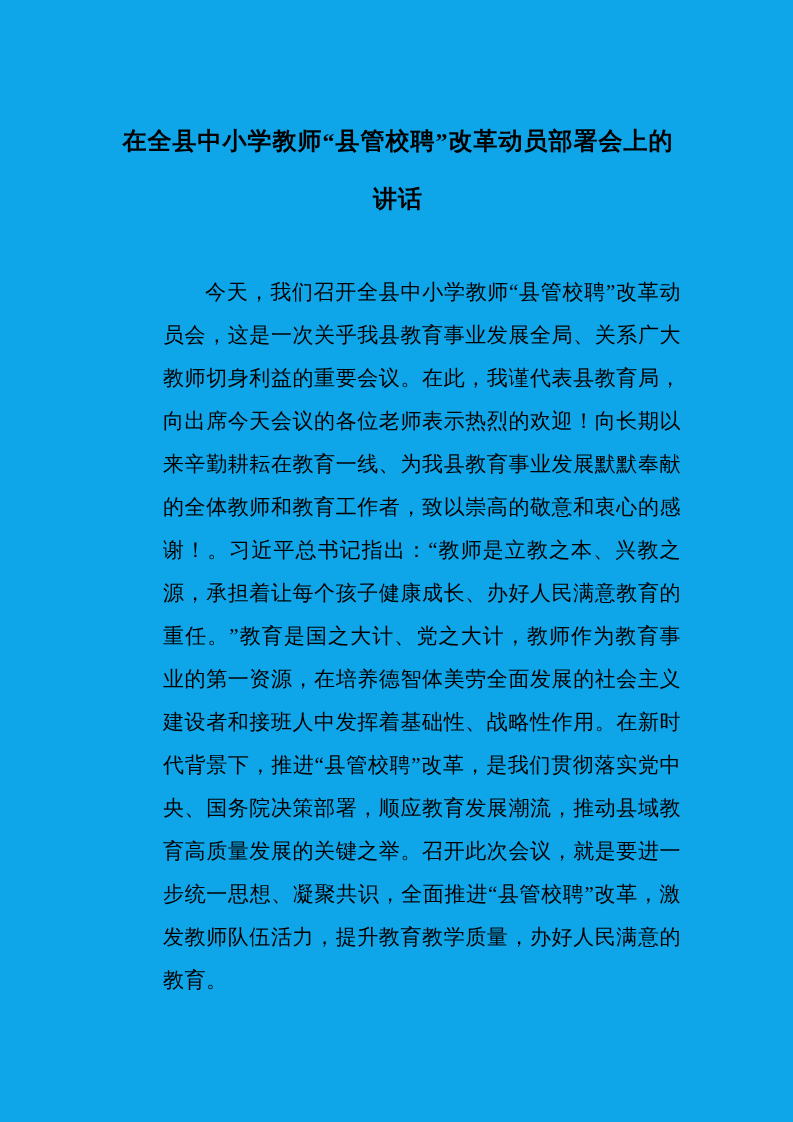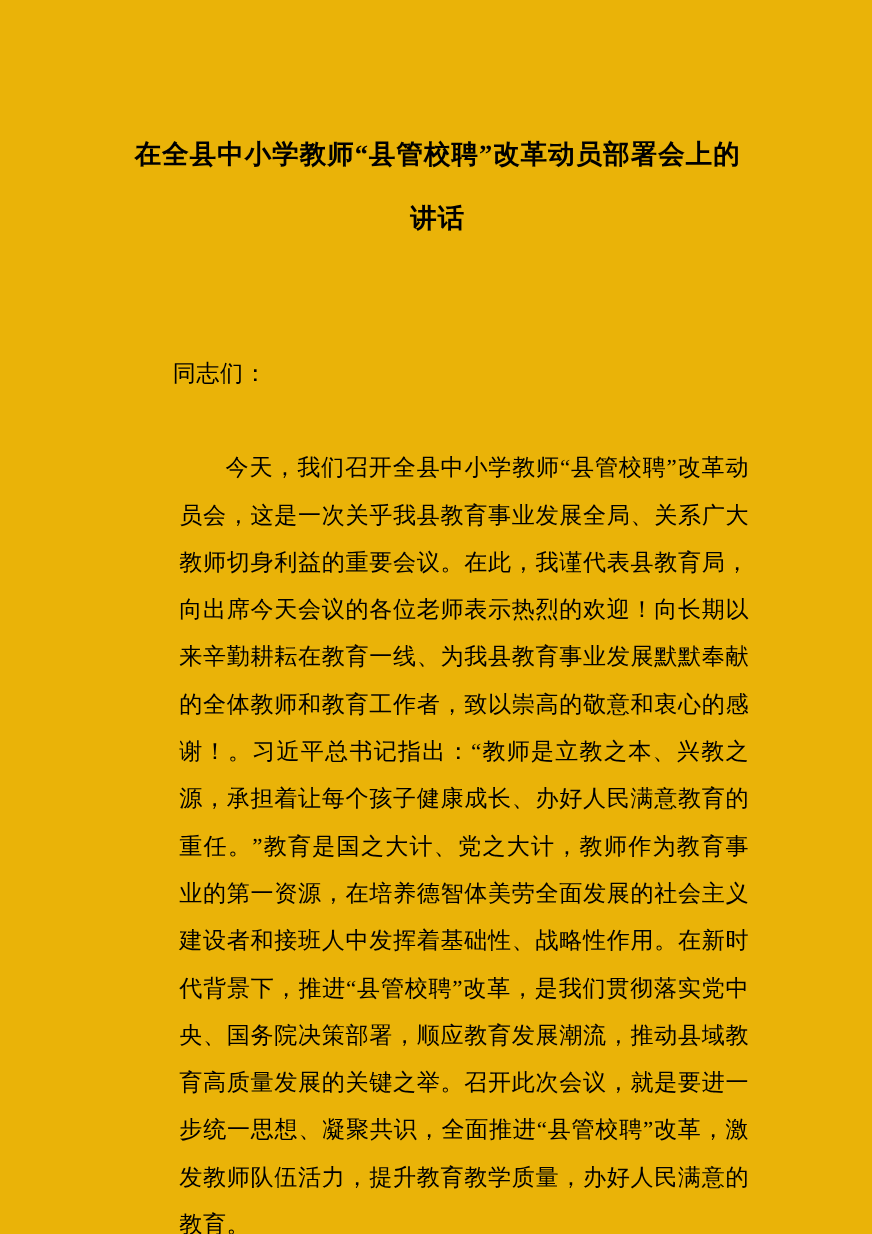--- a/index.html
+++ b/index.html
@@ -12,21 +12,21 @@
     height: 1122px;
     overflow: hidden;
     font-family: "Liberation Serif", serif;
     color: #1a1a1a;
   }
   .page {
     box-sizing: border-box;
     width: 793px;
     height: 1122px;
     padding: 112px 112px 40px 115px;
-    background: #eab308;
+    background: #0ea5e9;
   }
   .doc-title {
     margin: 0;
     font-size: 24px;
     font-weight: bold;
     line-height: 58px;
     text-align: center;
     letter-spacing: 1px;
     color: #000000;
   }
@@ -48,16 +48,15 @@
     text-justify: inter-ideograph;
     margin-left: 48px;
   }
 </style>
 </head>
 <body>
 
 <div class="page">
   <h1 class="doc-title">在全县中小学教师“县管校聘”改革动员部署会上的讲话</h1>
 
-  <p class="para salutation">同志们：</p>
 
   <p class="para body-para">今天，我们召开全县中小学教师“县管校聘”改革动员会，这是一次关乎我县教育事业发展全局、关系广大教师切身利益的重要会议。在此，我谨代表县教育局，向出席今天会议的各位老师表示热烈的欢迎！向长期以来辛勤耕耘在教育一线、为我县教育事业发展默默奉献的全体教师和教育工作者，致以崇高的敬意和衷心的感谢！。习近平总书记指出：“教师是立教之本、兴教之源，承担着让每个孩子健康成长、办好人民满意教育的重任。”教育是国之大计、党之大计，教师作为教育事业的第一资源，在培养德智体美劳全面发展的社会主义建设者和接班人中发挥着基础性、战略性作用。在新时代背景下，推进“县管校聘”改革，是我们贯彻落实党中央、国务院决策部署，顺应教育发展潮流，推动县域教育高质量发展的关键之举。召开此次会议，就是要进一步统一思想、凝聚共识，全面推进“县管校聘”改革，激发教师队伍活力，提升教育教学质量，办好人民满意的教育。</p>
 </div>
 
 </body></html>

